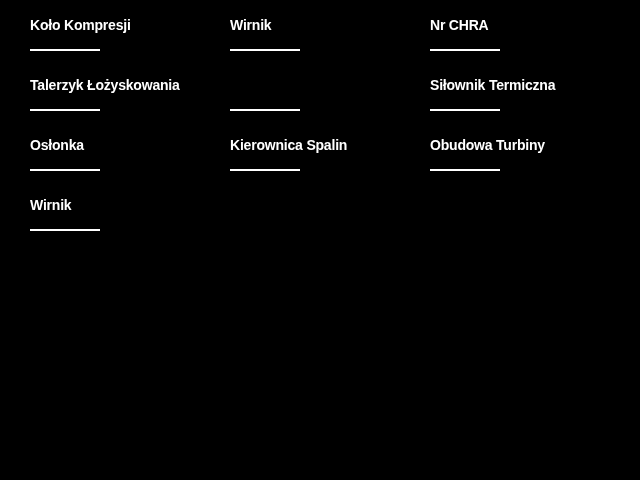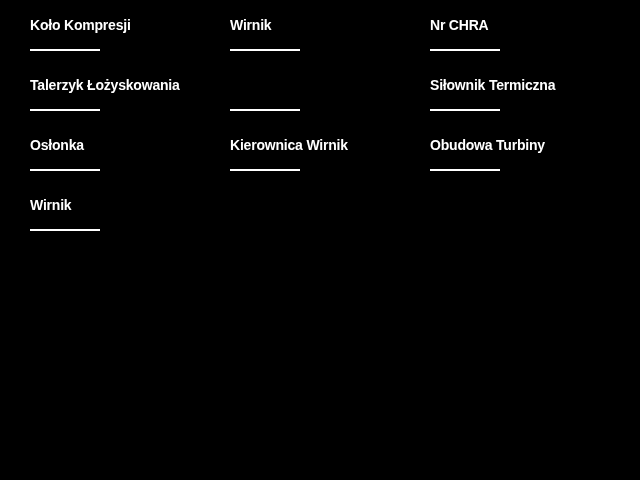--- a/index.html
+++ b/index.html
@@ -95,21 +95,21 @@
   </div>
 
   <div class="field">
     <span class="label">Osłonka</span>
     <span class="value"></span>
     <div class="rule"></div>
   </div>
 
 
   <div class="field">
-    <span class="label">Kierownica Wirnik</span>
+    <span class="label">Kierownica Spalin</span>
     <span class="value"></span>
     <div class="rule"></div>
   </div>
 
   <div class="field">
     <span class="label">Obudowa Turbiny</span>
     <span class="value"></span>
     <div class="rule"></div>
   </div>
 

